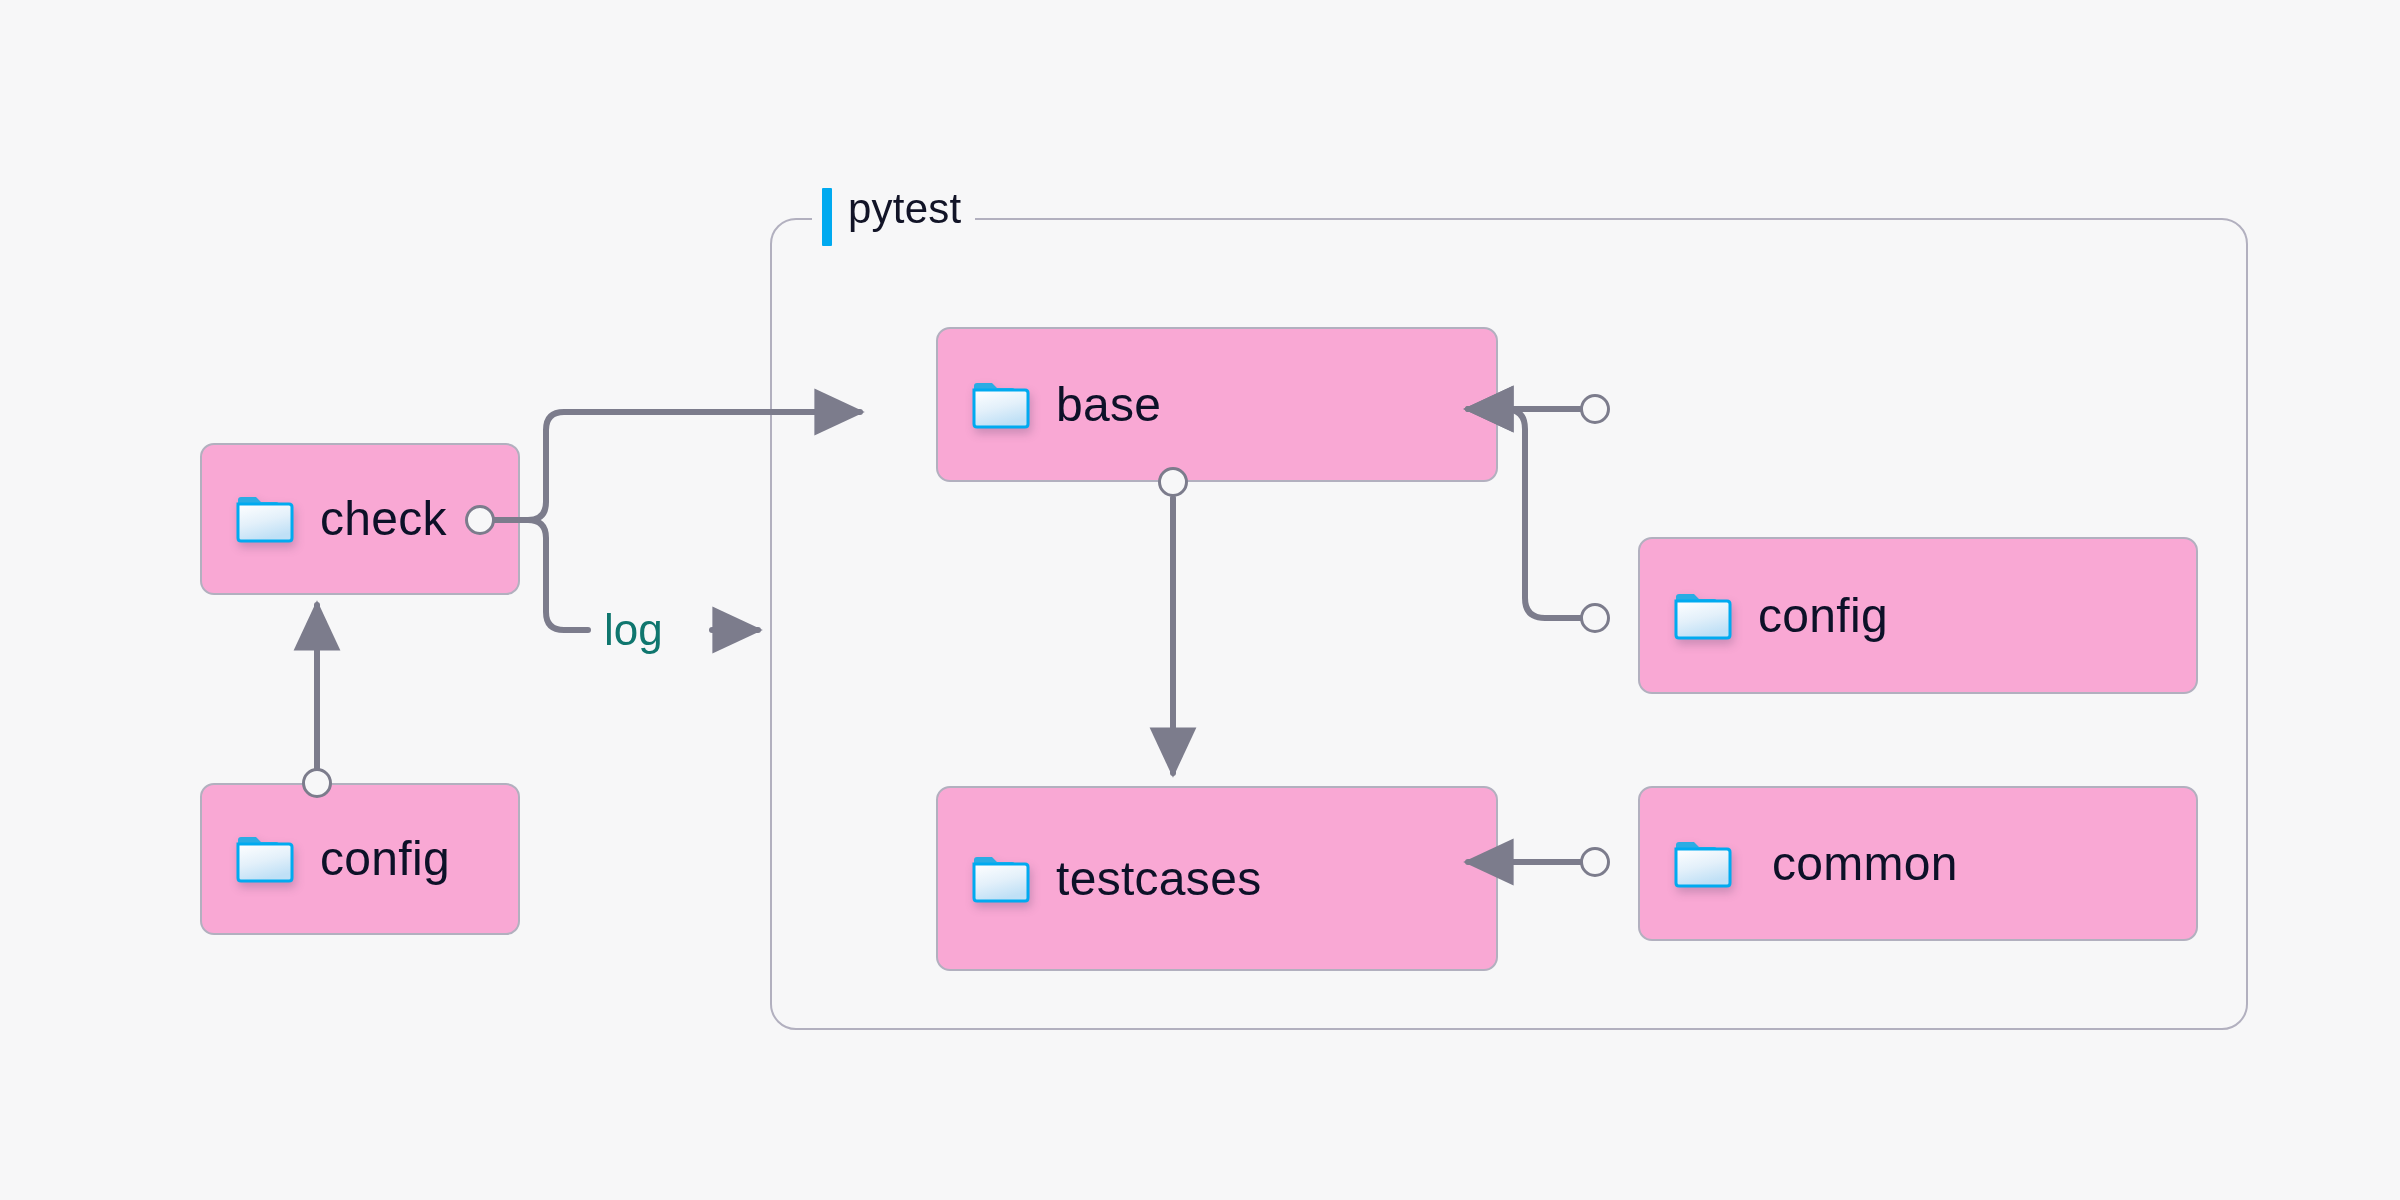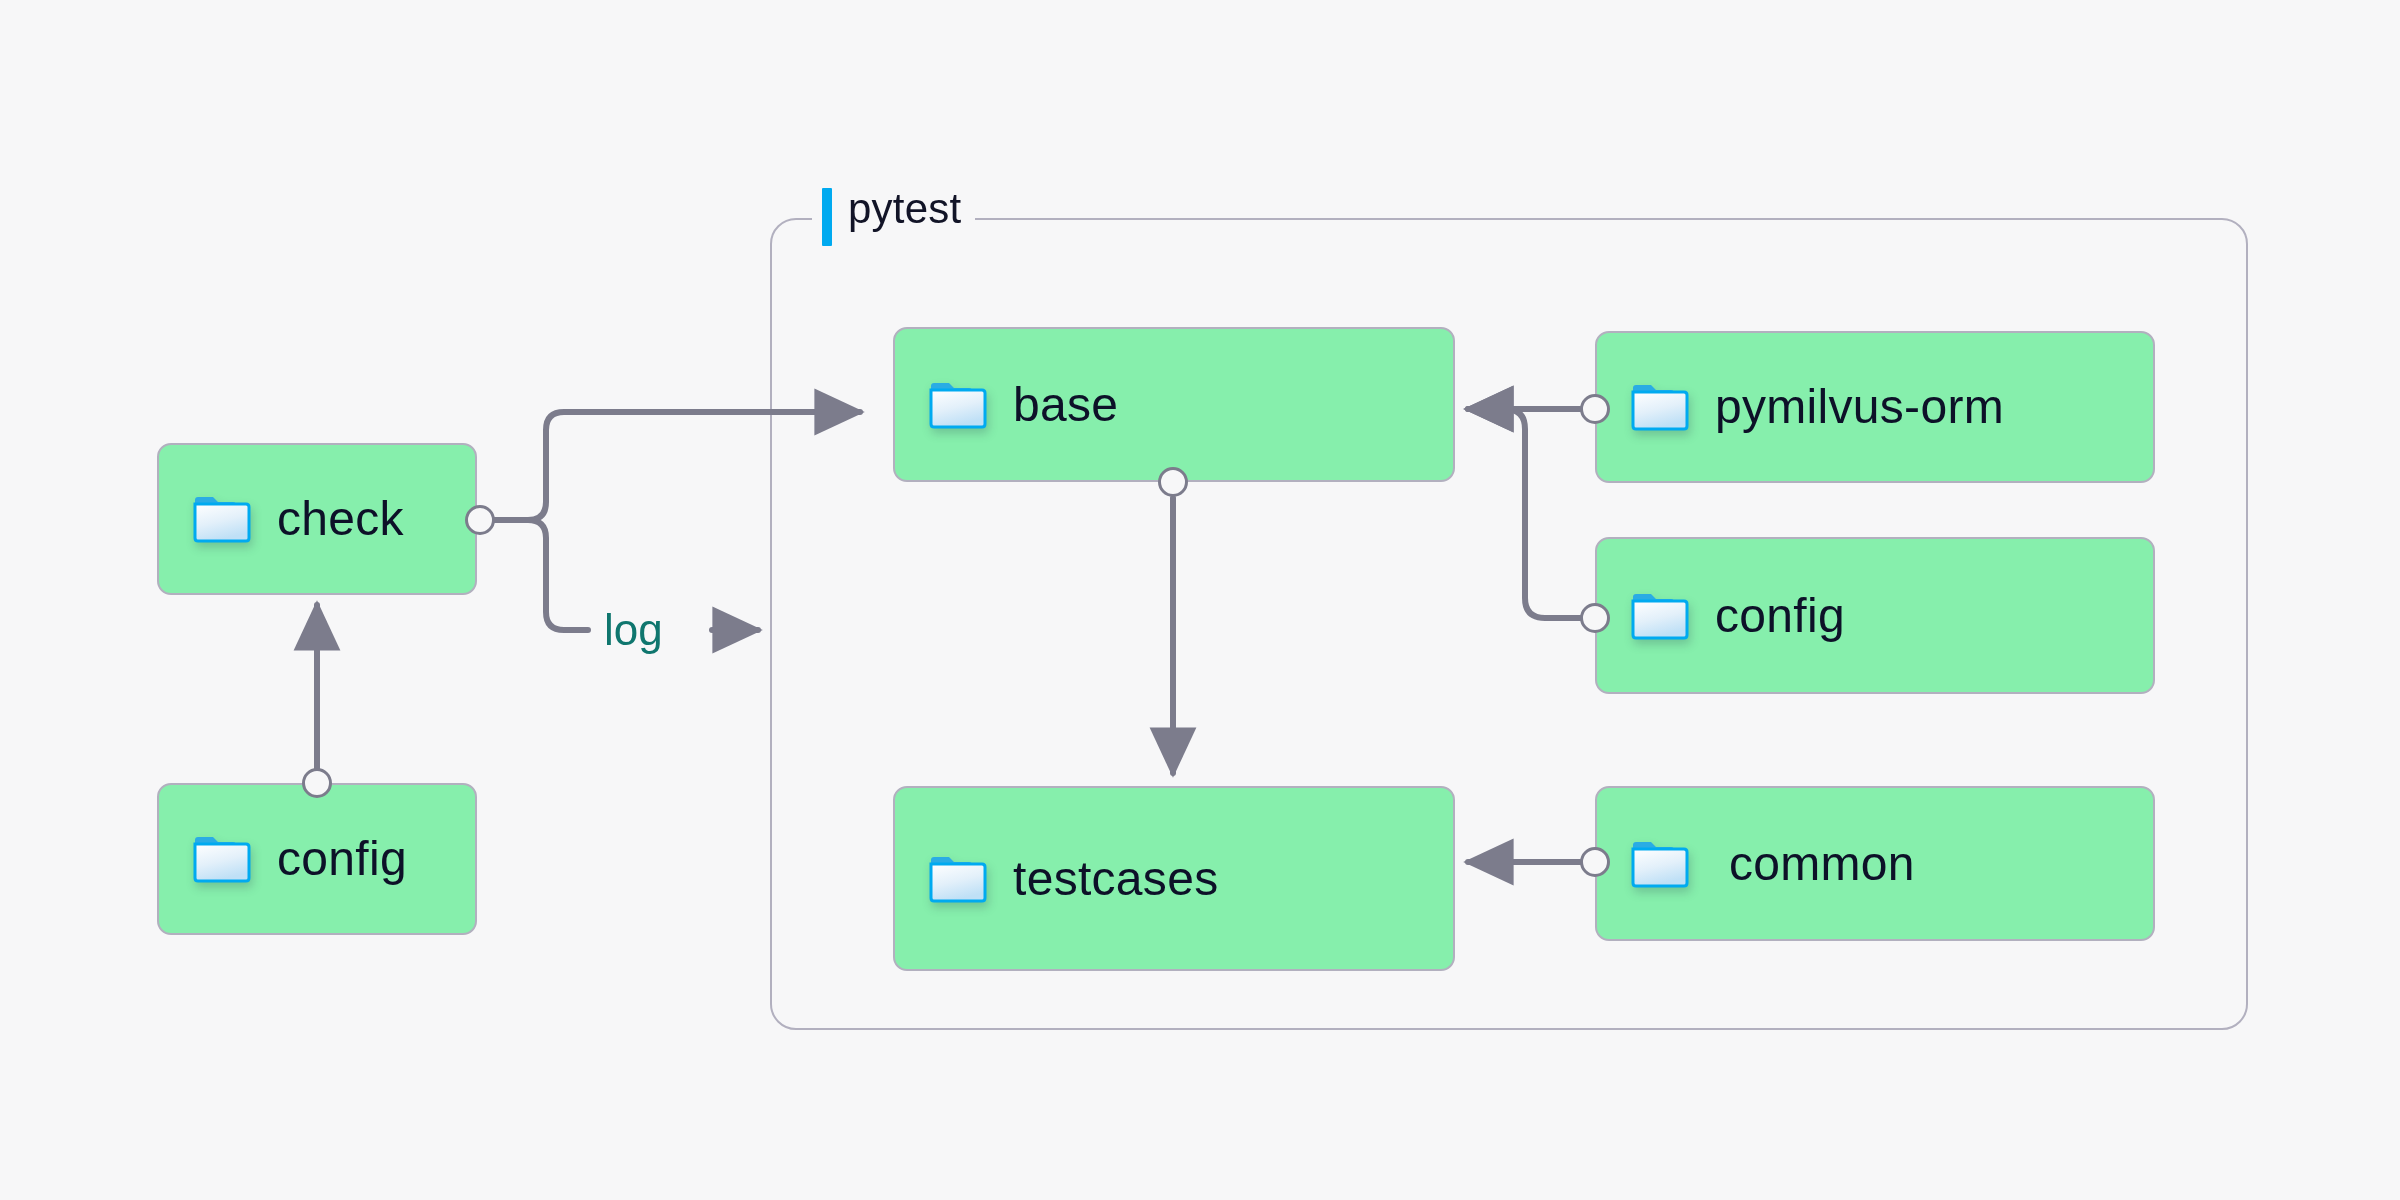--- a/index.html
+++ b/index.html
@@ -42,28 +42,29 @@
   }
   .group-label-text {
     font-size: 42px;
     color: #121427;
     line-height: 1;
     letter-spacing: 0.2px;
   }
   
   .node {
     position: absolute;
-    background: #86efac;
+    background: #f9a8d4;
     border: 2px solid #b2b0bf;
     border-radius: 14px;
     box-sizing: border-box;
     display: flex;
     align-items: center;
     padding-left: 34px;
     gap: 26px;
+    margin-left: 43px;
   }
   .node-label {
     font-size: 48px;
     color: #0d1128;
     line-height: 1;
     white-space: nowrap;
     letter-spacing: 0.3px;
   }
   .folder-icon {
     flex: none;
@@ -194,29 +195,20 @@
   <div class="node" style="left:893px; top:786px; width:562px; height:185px;">
     <span class="folder-icon">
       <svg viewBox="0 0 58 48" width="58" height="48">
         <path d="M2,9 L2,5 Q2,2 5,2 L20,2 L25,7 L40,7 Q43,7 43,10 L43,13 L2,13 z" fill="#2aace4"></path>
         <path d="M2,9 L2,43 Q2,46 5,46 L53,46 Q56,46 56,43 L56,12 Q56,9 53,9 z" fill="url(#folderBody)" stroke="#00aaf0" stroke-width="3"></path>
       </svg>
     </span>
     <span class="node-label">testcases</span>
   </div>
 
-  <div class="node" style="left:1595px; top:331px; width:560px; height:152px;">
-    <span class="folder-icon">
-      <svg viewBox="0 0 58 48" width="58" height="48">
-        <path d="M2,9 L2,5 Q2,2 5,2 L20,2 L25,7 L40,7 Q43,7 43,10 L43,13 L2,13 z" fill="#2aace4"></path>
-        <path d="M2,9 L2,43 Q2,46 5,46 L53,46 Q56,46 56,43 L56,12 Q56,9 53,9 z" fill="url(#folderBody)" stroke="#00aaf0" stroke-width="3"></path>
-      </svg>
-    </span>
-    <span class="node-label">pymilvus-orm</span>
-  </div>
   <div class="port" style="left:1580px; top:394px;"></div>
 
   <div class="node" style="left:1595px; top:537px; width:560px; height:157px;">
     <span class="folder-icon">
       <svg viewBox="0 0 58 48" width="58" height="48">
         <path d="M2,9 L2,5 Q2,2 5,2 L20,2 L25,7 L40,7 Q43,7 43,10 L43,13 L2,13 z" fill="#2aace4"></path>
         <path d="M2,9 L2,43 Q2,46 5,46 L53,46 Q56,46 56,43 L56,12 Q56,9 53,9 z" fill="url(#folderBody)" stroke="#00aaf0" stroke-width="3"></path>
       </svg>
     </span>
     <span class="node-label">config</span>

